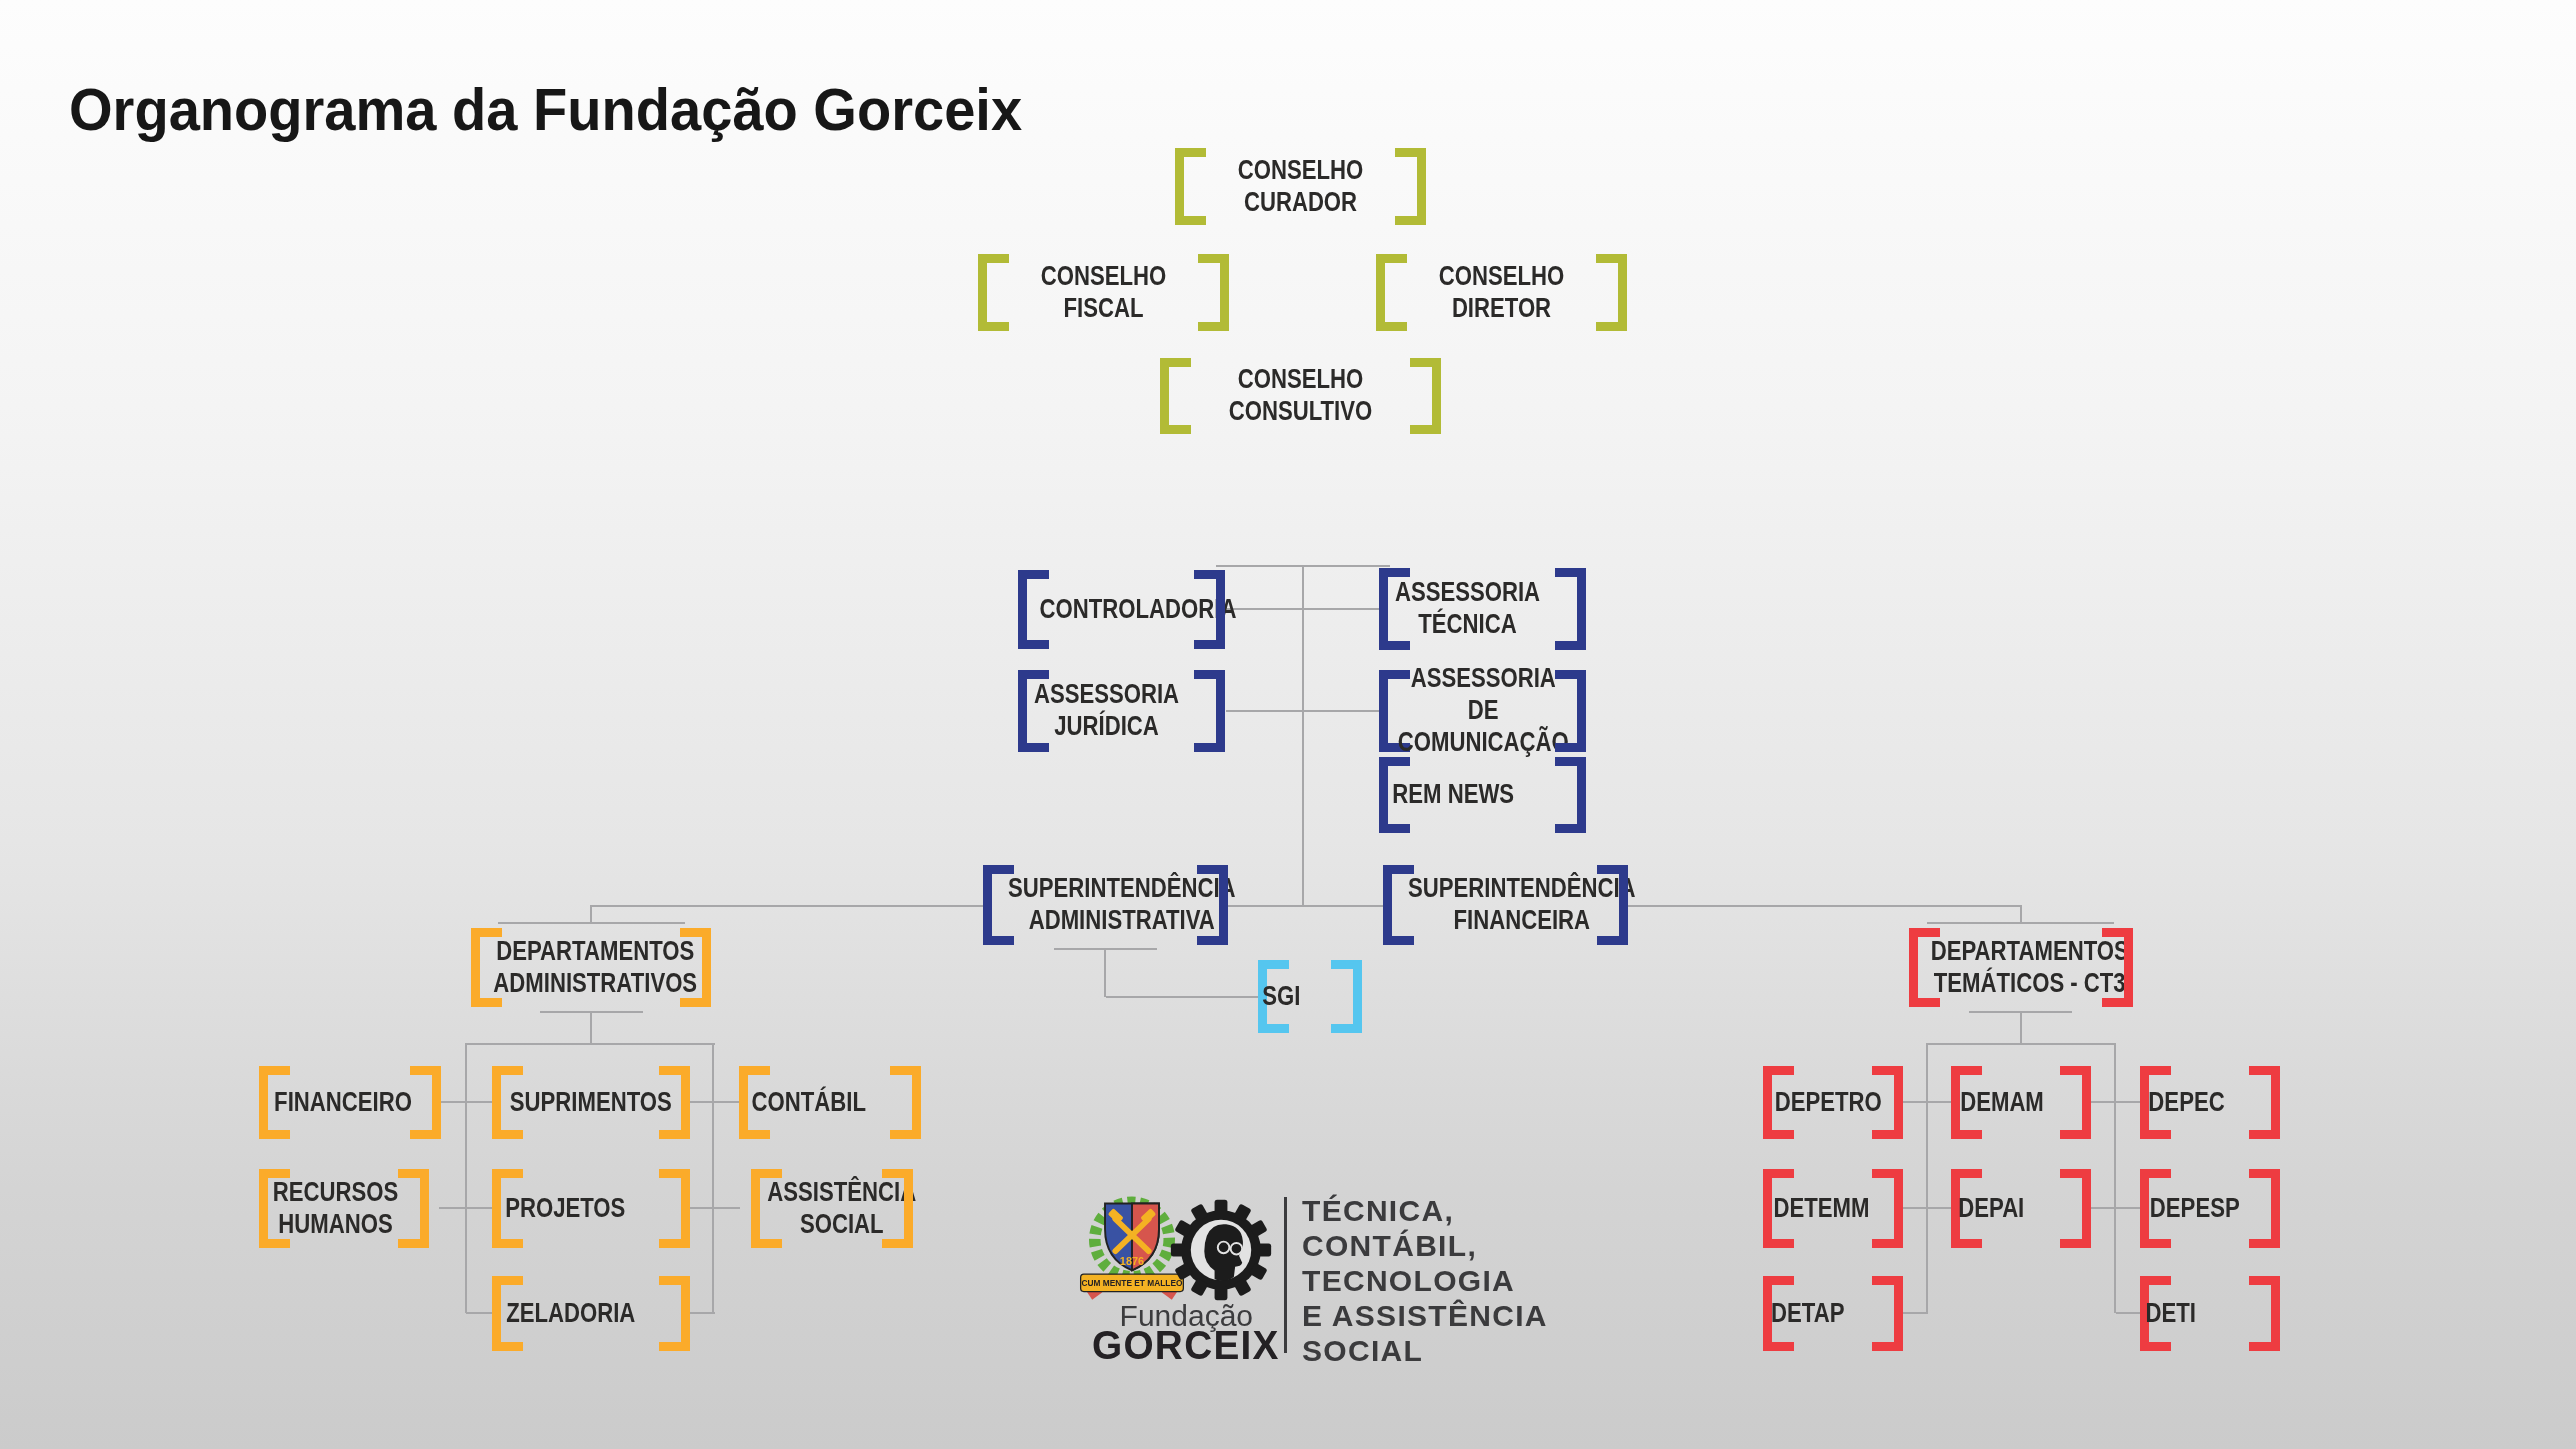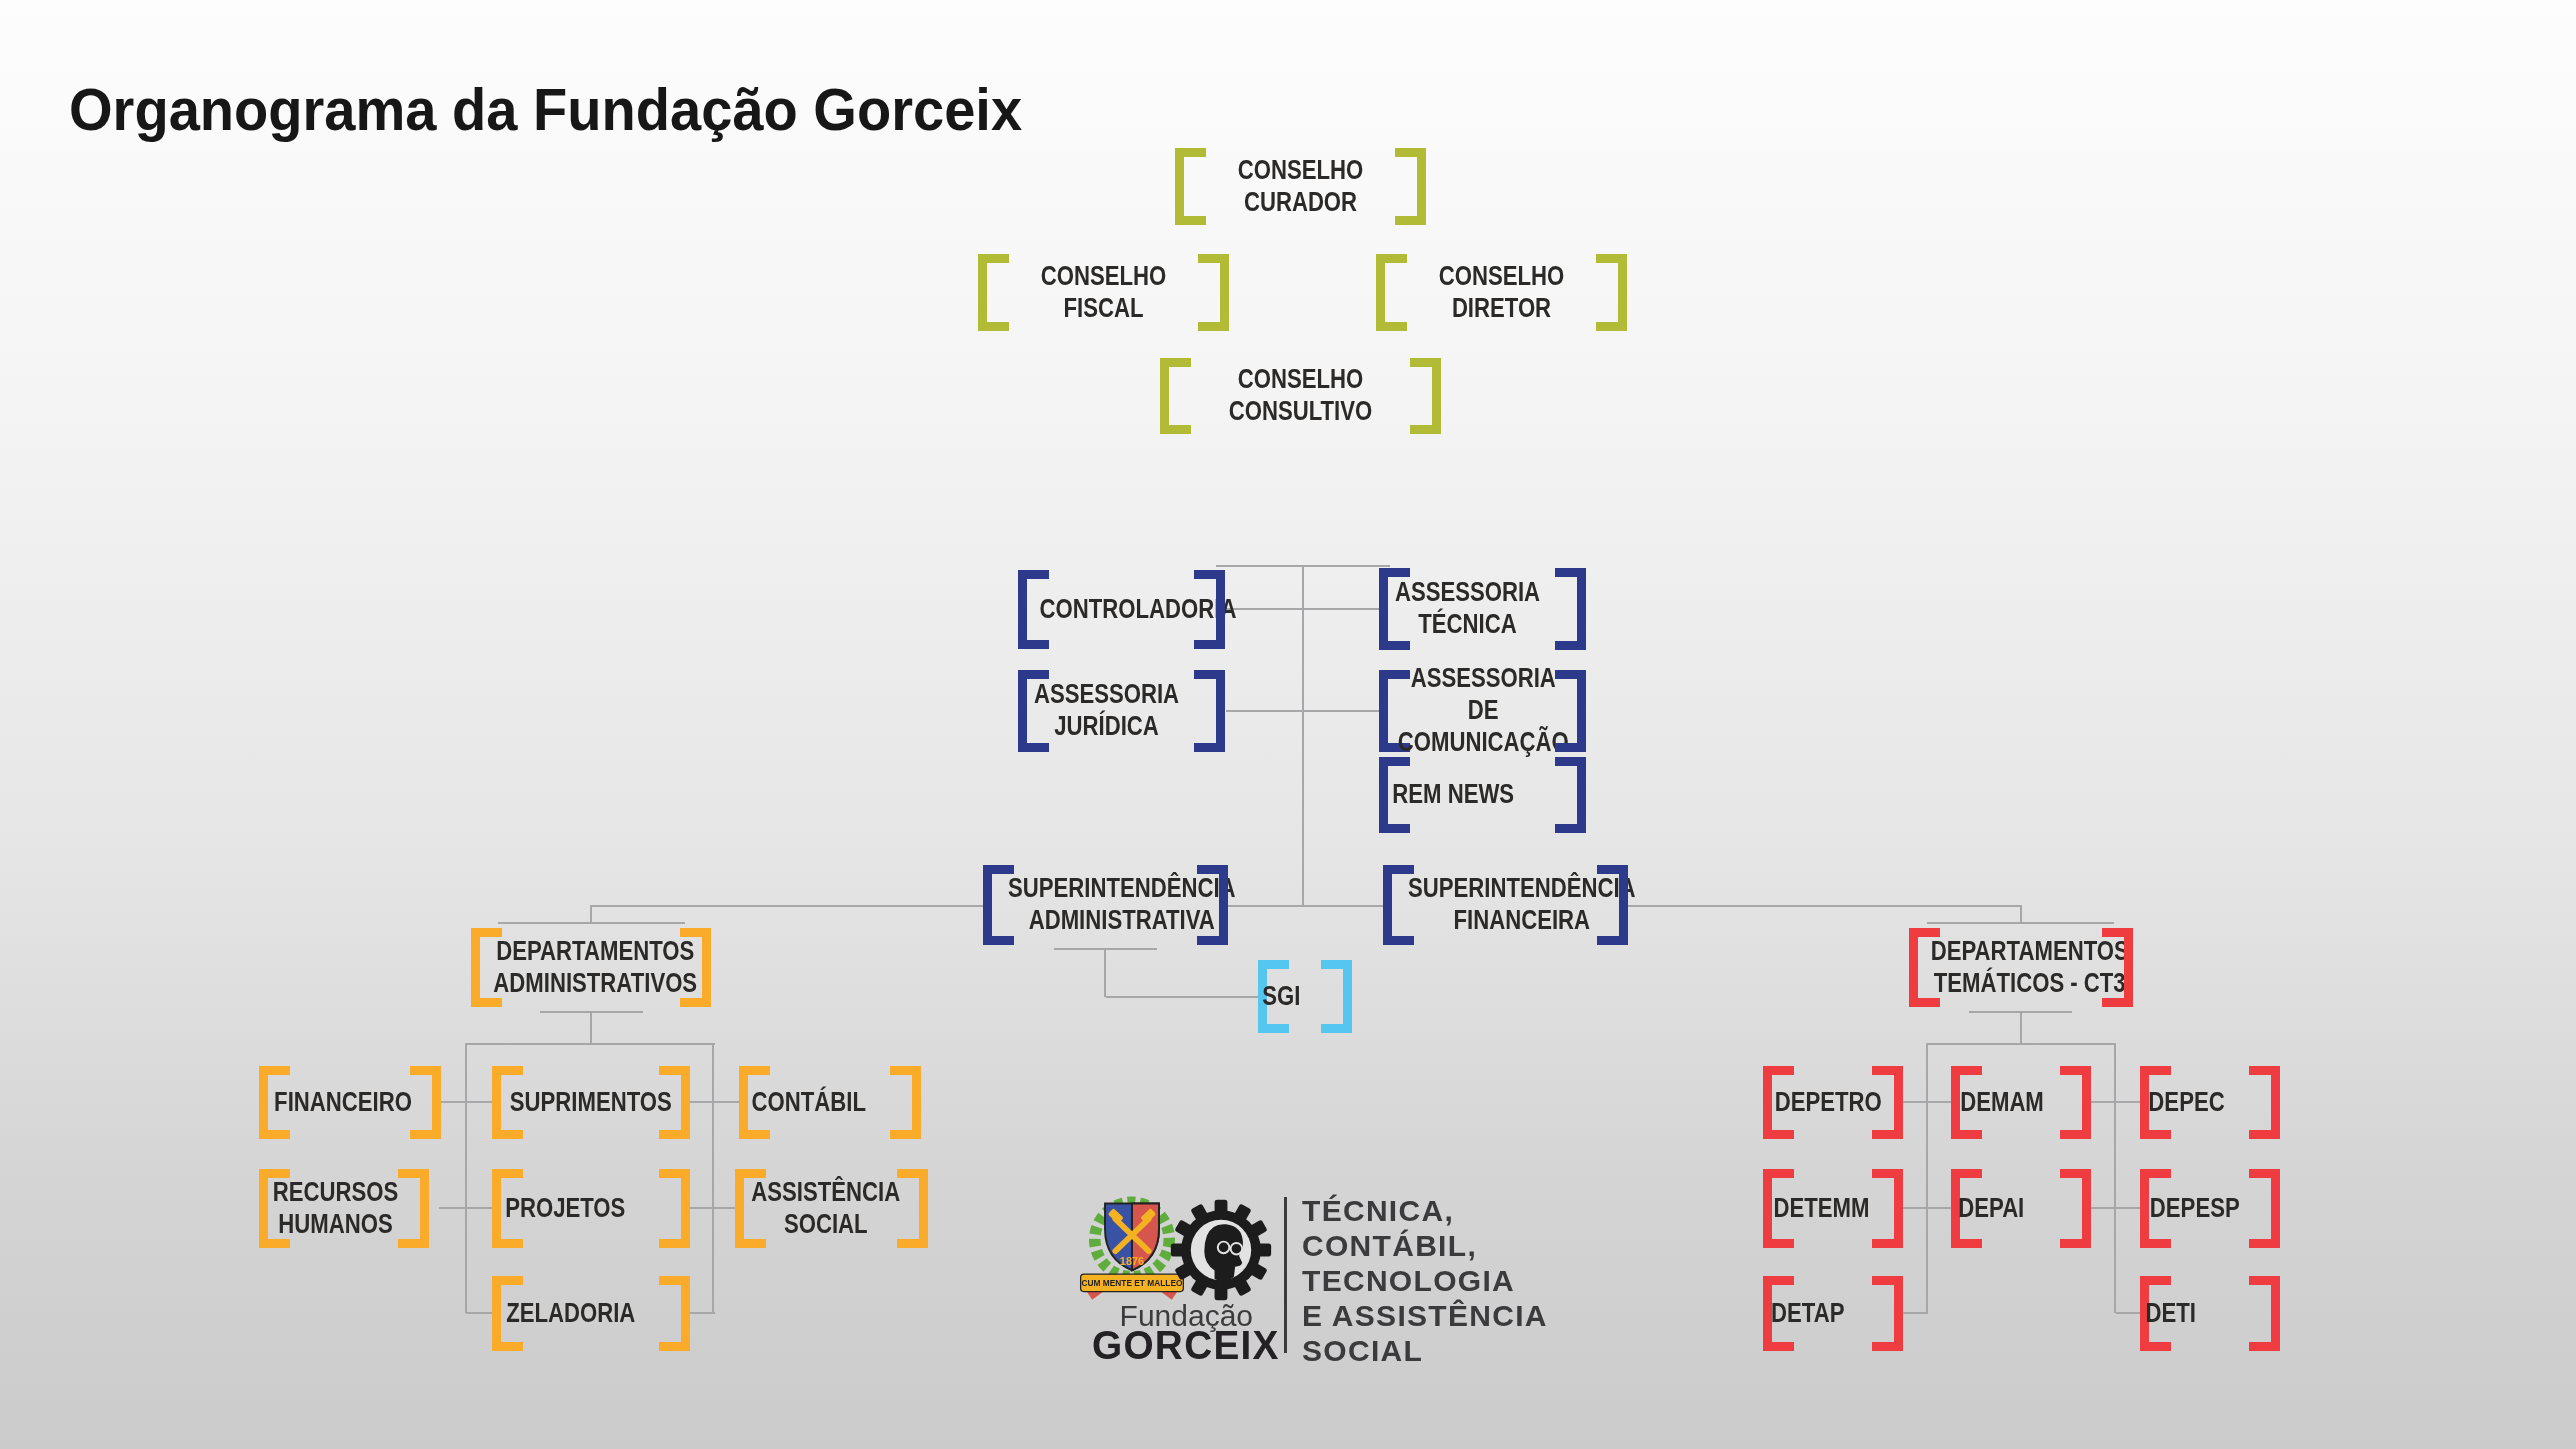--- a/index.html
+++ b/index.html
@@ -125,21 +125,21 @@
   </div>
   <div class="node navy" style="left:983px;top:865px;width:245px;height:80px">
     <span class="lbl">SUPERINTENDÊNCIA
 ADMINISTRATIVA</span>
   </div>
   <div class="node navy" style="left:1383px;top:865px;width:245px;height:80px">
     <span class="lbl">SUPERINTENDÊNCIA
 FINANCEIRA</span>
   </div>
 
-  <div class="node cyan" style="left:1258px;top:960px;width:94px;height:73px">
+  <div class="node cyan" style="left:1258px;top:960px;width:104px;height:73px">
     <span class="lbl">SGI</span>
   </div>
 
   <div class="node orange" style="left:471px;top:928px;width:240px;height:79px">
     <span class="lbl">DEPARTAMENTOS
 ADMINISTRATIVOS</span>
   </div>
   <div class="node orange" style="left:259px;top:1066px;width:182px;height:73px">
     <span class="lbl">FINANCEIRO</span>
   </div>
@@ -149,21 +149,21 @@
   <div class="node orange" style="left:739px;top:1066px;width:182px;height:73px">
     <span class="lbl">CONTÁBIL</span>
   </div>
   <div class="node orange" style="left:259px;top:1169px;width:170px;height:79px">
     <span class="lbl">RECURSOS
 HUMANOS</span>
   </div>
   <div class="node orange" style="left:492px;top:1169px;width:198px;height:79px">
     <span class="lbl">PROJETOS</span>
   </div>
-  <div class="node orange" style="left:735px;top:1169px;width:193px;height:79px">
+  <div class="node orange" style="left:751px;top:1169px;width:162px;height:79px">
     <span class="lbl">ASSISTÊNCIA
 SOCIAL</span>
   </div>
   <div class="node orange" style="left:492px;top:1276px;width:198px;height:75px">
     <span class="lbl">ZELADORIA</span>
   </div>
 
   <div class="node red" style="left:1909px;top:928px;width:224px;height:79px">
     <span class="lbl">DEPARTAMENTOS
 TEMÁTICOS - CT3</span>

